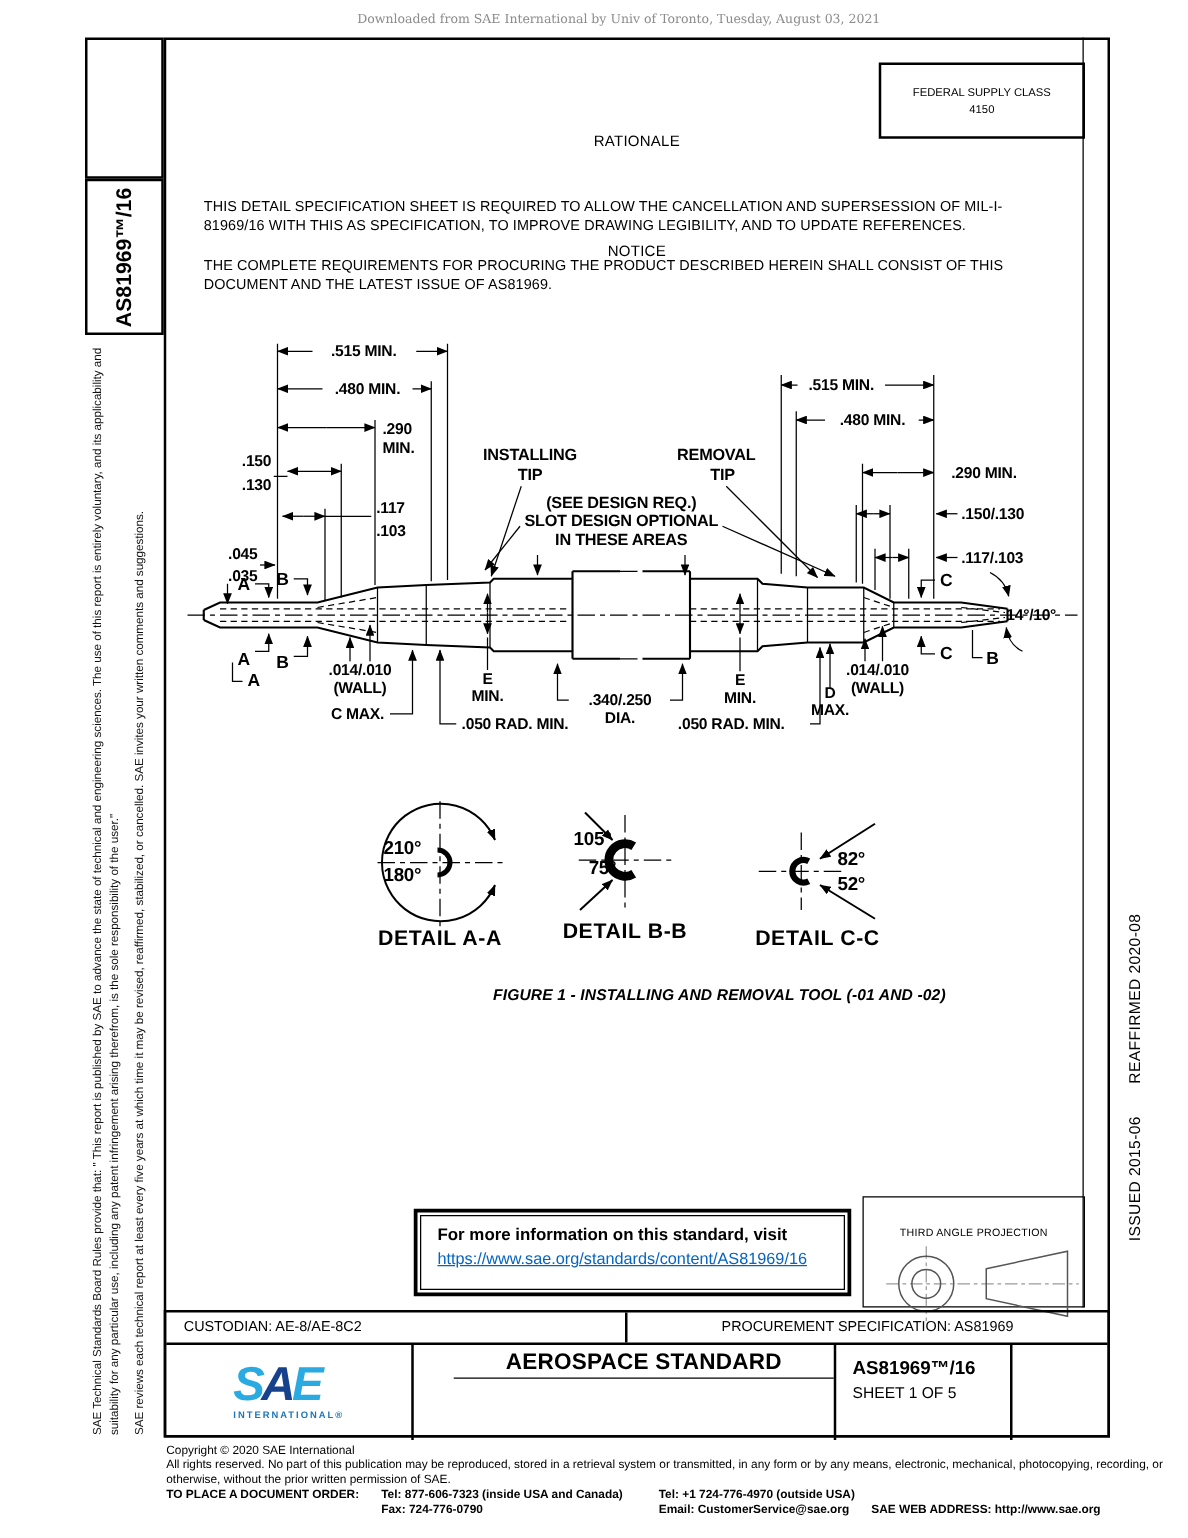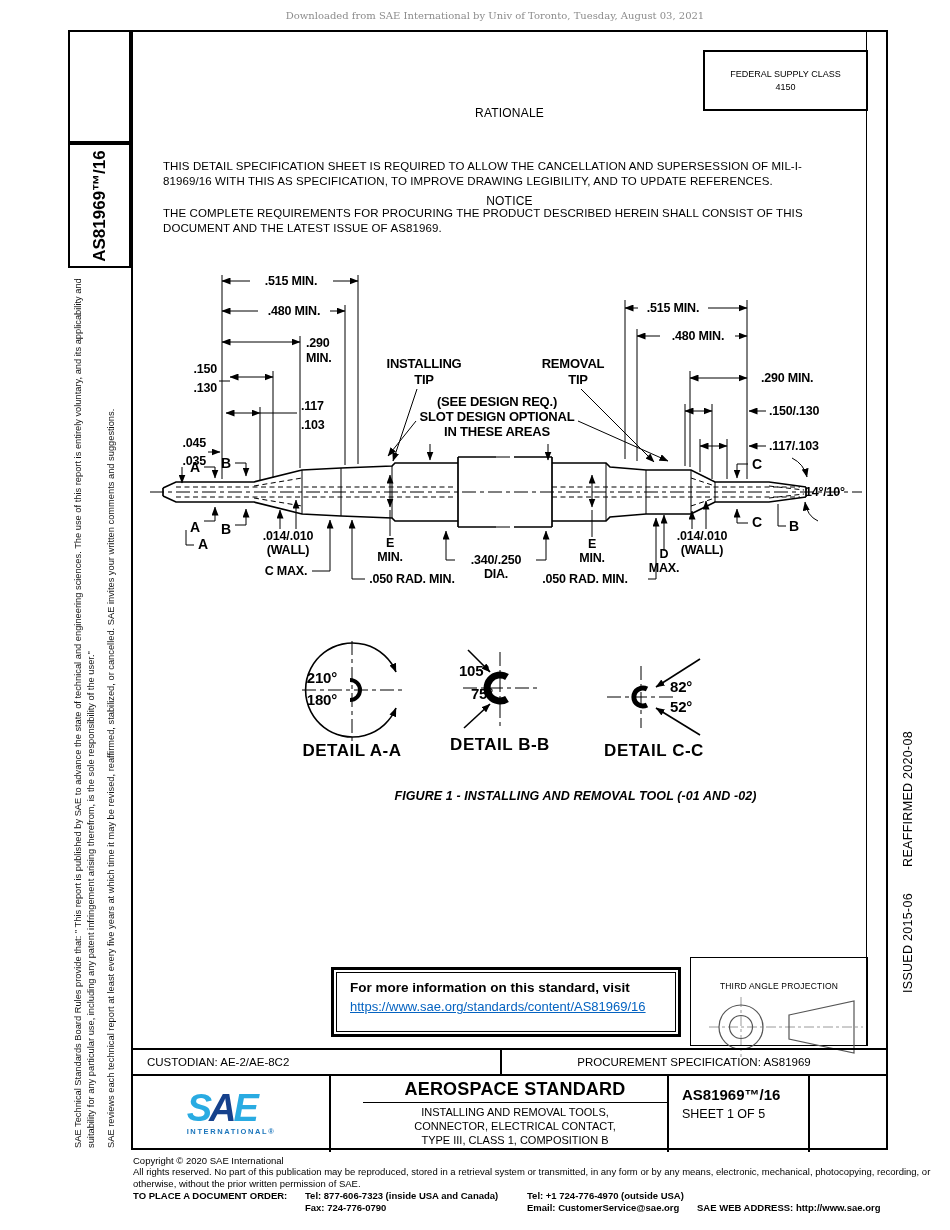--- a/index.html
+++ b/index.html
@@ -322,37 +322,32 @@
       <g stroke="#555" stroke-width="1.2" fill="none">
         <circle cx="50" cy="36" r="22"></circle>
           <circle cx="50" cy="36" r="11.5"></circle>
         <path d="M98,24 L163,10 L163,62 L98,48 Z"></path>
       </g>
     </svg>
   </div>
 
   <div class="abs bars">
     <div class="bar-row1">
-      <div class="cell-custodian">CUSTODIAN: AE-2/AE-8C2</div>
+      <div class="cell-custodian">CUSTODIAN: AE-8/AE-8C2</div>
       <div class="cell-procurement">PROCUREMENT SPECIFICATION: AS81969</div>
     </div>
     <div class="bar-row2">
       <div class="cell-logo">
         <div>
           <div class="sae-word"><span class="sae-s">S</span><span class="sae-a">A</span><span class="sae-e">E</span></div>
           <div class="sae-intl">INTERNATIONAL®</div>
         </div>
       </div>
       <div class="cell-title">
         <div class="as-title">AEROSPACE STANDARD</div>
-        <div class="as-sub">
-          <div>INSTALLING AND REMOVAL TOOLS,</div>
-          <div>CONNECTOR, ELECTRICAL CONTACT,</div>
-          <div>TYPE III, CLASS 1, COMPOSITION B</div>
-        </div>
       </div>
       <div class="cell-num">
         <div class="num-doc">AS81969™/16</div>
         <div class="num-sheet">SHEET 1 OF 5</div>
       </div>
       <div class="cell-end"></div>
     </div>
   </div>
 
   <div class="abs footer-txt" style="left:133px;top:1155px;">Copyright © 2020 SAE International</div>

